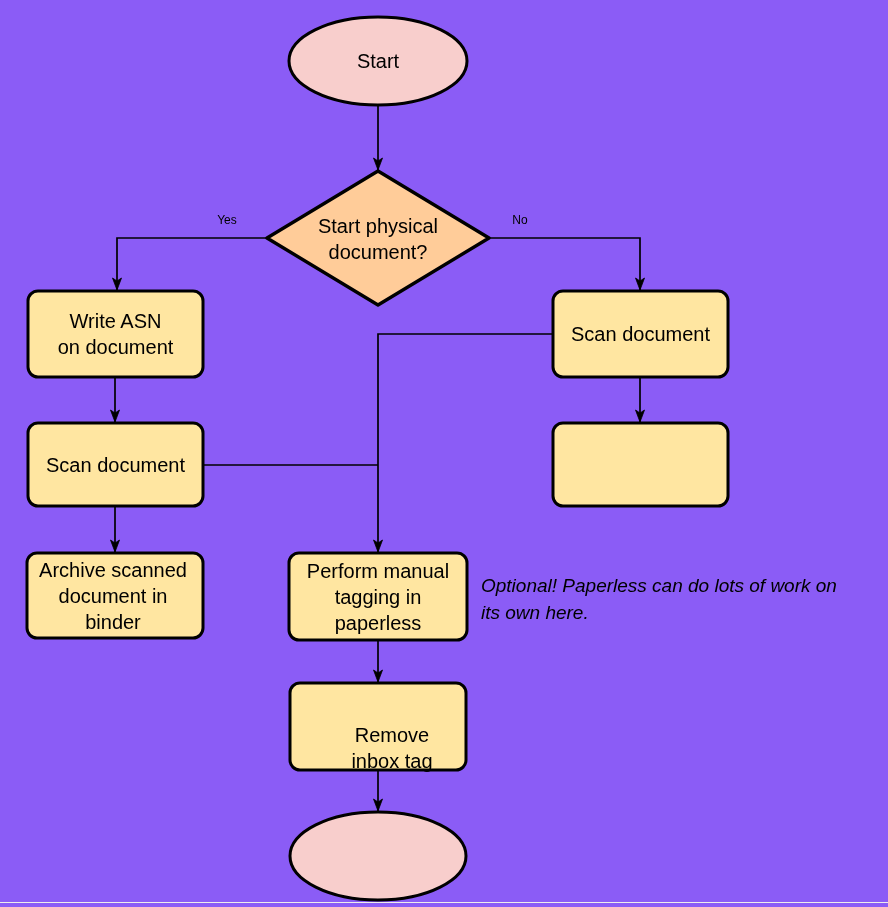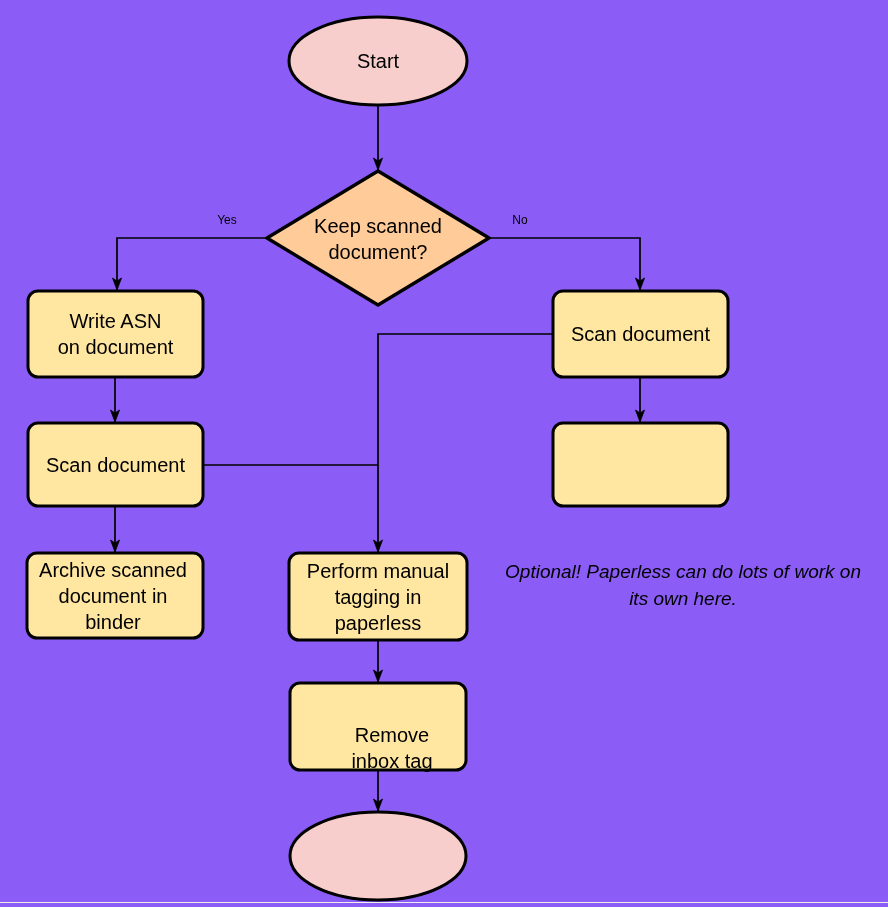--- a/index.html
+++ b/index.html
@@ -87,35 +87,35 @@
       <rect x="27" y="553" width="176" height="85" rx="10" ry="10" fill="#ffe6a1"></rect>
       <rect x="553" y="291" width="175" height="86" rx="10" ry="10" fill="#ffe6a1"></rect>
       <rect x="553" y="423" width="175" height="83" rx="10" ry="10" fill="#ffe6a1"></rect>
       <rect x="289" y="553" width="178" height="87" rx="10" ry="10" fill="#ffe6a1"></rect>
       <rect x="290" y="683" width="176" height="87" rx="10" ry="10" fill="#ffe6a1"></rect>
       <ellipse cx="378" cy="856" rx="88" ry="44" fill="#f8cecc"></ellipse>
     </g>
   </svg>
 
   <div class="label" style="left:288px; top:16px;  width:180px; height:90px;">Start</div>
-  <div class="label" style="left:276px; top:208px; width:204px; height:62px;">Keep scanned
+  <div class="label" style="left:276px; top:208px; width:204px; height:62px;">Start physical
 document?</div>
   <div class="label" style="left:28px;  top:291px; width:175px; height:86px;">Write ASN
 on document</div>
   <div class="label" style="left:28px;  top:423px; width:175px; height:83px;">Scan document</div>
   <div class="label" style="left:27px;  top:553px; width:172px; height:85px;">Archive scanned
 document in
 binder</div>
   <div class="label" style="left:553px; top:291px; width:175px; height:86px;">Scan document</div>
   <div class="label" style="left:289px; top:553px; width:178px; height:87px;">Perform manual
 tagging in
 paperless</div>
   <div class="label" style="left:290px; top:704px; width:204px; height:87px;">Remove
 inbox tag</div>
 
   <div class="label edge-label" style="left:197px; top:206px; width:60px; height:28px;">Yes</div>
   <div class="label edge-label" style="left:490px; top:206px; width:60px; height:28px;">No</div>
 
-  <div class="annotation" style="left:481px; top:558px; width:404px;text-align:center;">Optional! Paperless can do lots of work on
+  <div class="annotation" style="left:481px; top:572px; width:404px;">Optional! Paperless can do lots of work on
 its own here.</div>
 
   <div class="bottom-rule"></div>
 </div>
 
 </body></html>

